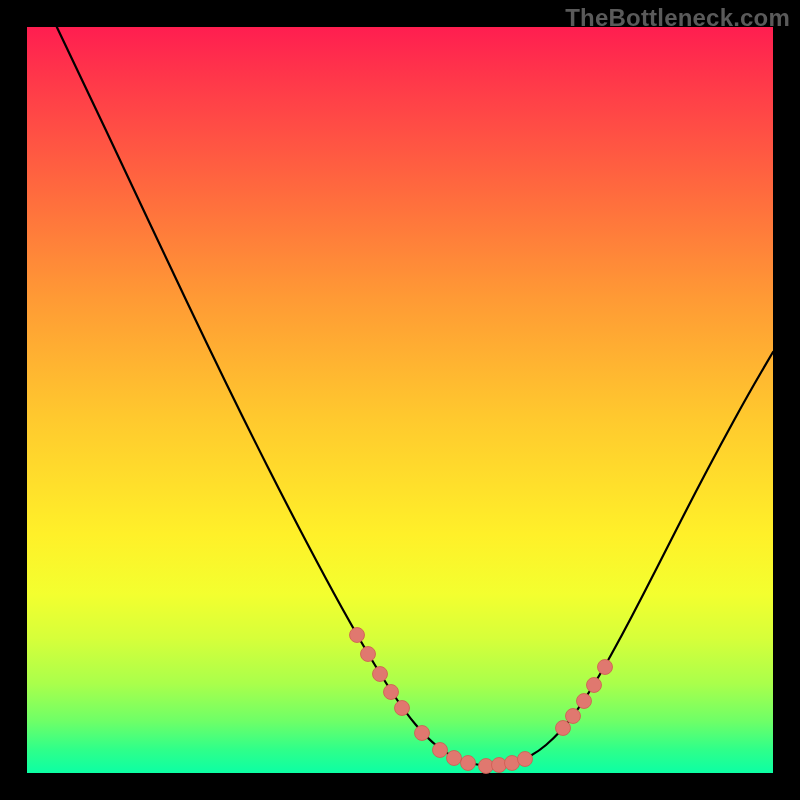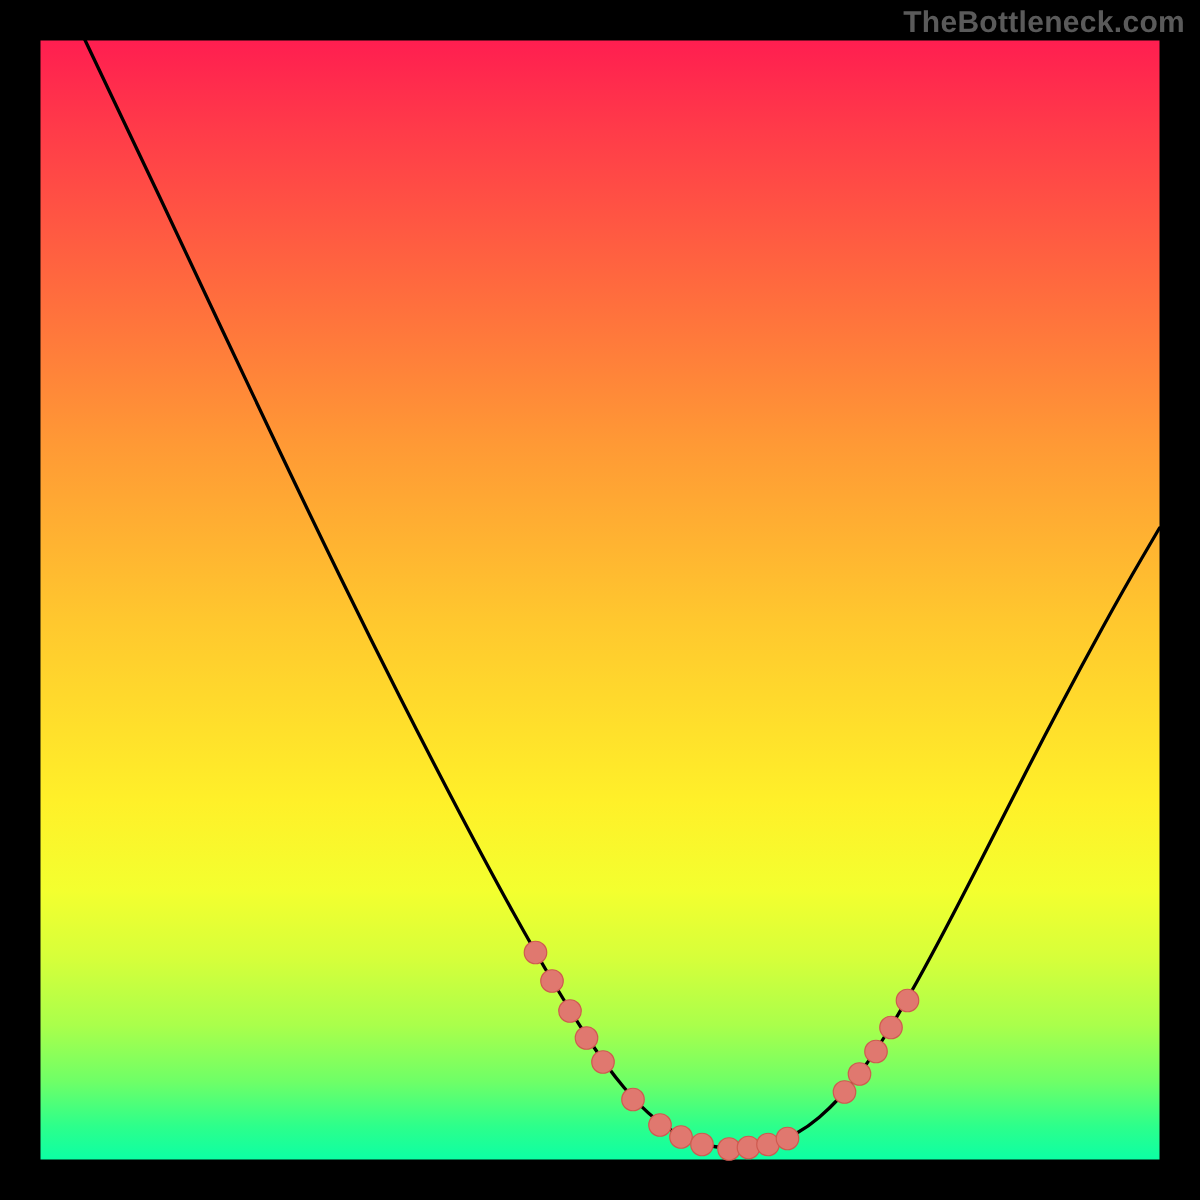--- a/index.html
+++ b/index.html
@@ -28,21 +28,21 @@
       #d6ff3a 82%,
       #aaff4b 88%,
       #6fff67 93%,
       #2dff8b 97%,
       #0cffa4 100%);
   }
   .watermark {
     position: absolute;
     right: 10px;
     top: 4px;
-    font-size: 20px;
+    font-size: 24px;
     font-weight: 600;
     color: #5a5a5a;
     letter-spacing: 0.2px;
     user-select: none;
   }
   svg.plot {
     position: absolute;
     left: 0;
     top: 0;
     width: 746px;

